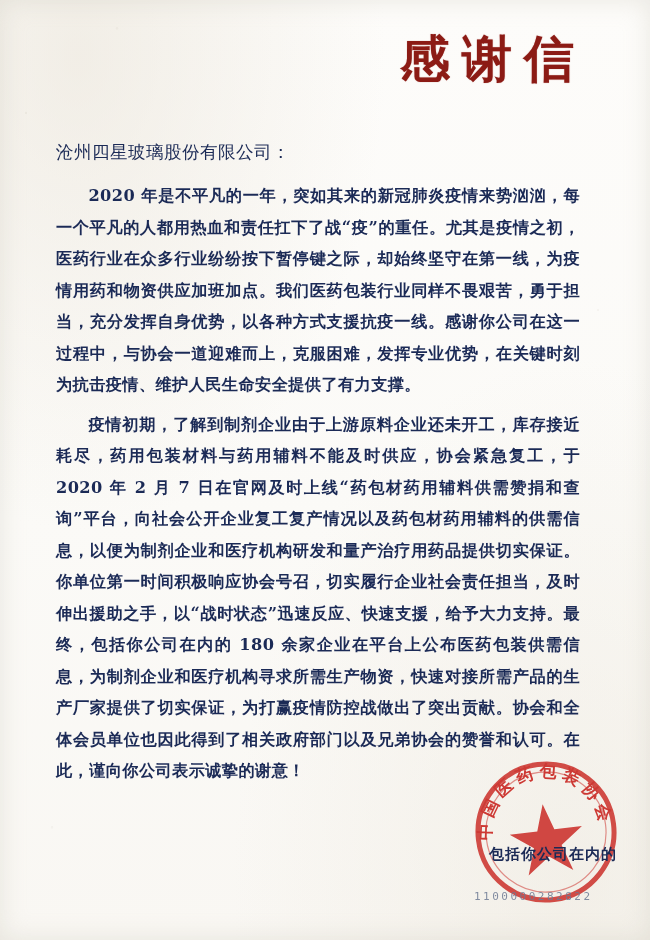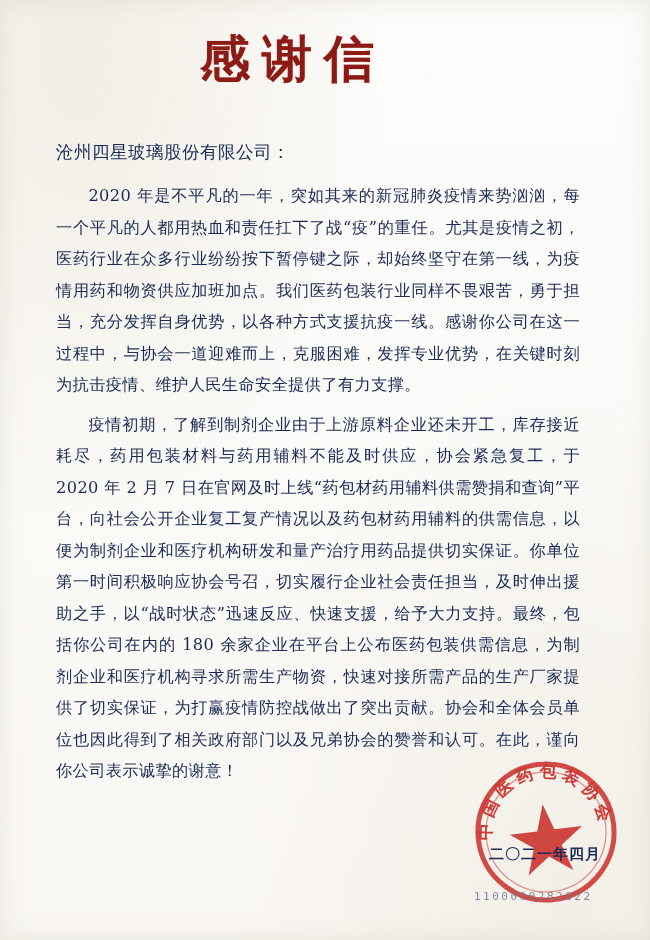--- a/index.html
+++ b/index.html
@@ -43,21 +43,21 @@
     inset: 0;
     pointer-events: none;
     box-shadow: inset 0 0 26px rgba(190,184,170,0.30);
   }
 
   .title {
     position: absolute;
     top: 26px;
     left: 0;
     width: 586px;
-    text-align: center;
+    text-align: right;
     font-family: "DejaVu Serif", "Liberation Serif", serif;
     font-size: 50px;
     font-weight: bold;
     letter-spacing: 12px;
     color: #8c1b15;
     text-shadow: 0 0 1px rgba(140,27,21,0.55);
   }
 
   .recipient {
     position: absolute;
@@ -77,21 +77,21 @@
   }
   .para {
     font-size: 16.2px;
     line-height: 31.5px;
     color: #1b2a56;
     text-align: justify;
     text-justify: inter-ideograph;
     text-indent: 2em;
     margin: 0 16px 8px 0;
     letter-spacing: 0.4px;
-    font-weight: 400;
+    font-weight: 700;
   }
 
   
   .seal {
     position: absolute;
     left: 470px;
     top: 756px;
     width: 152px;
     height: 152px;
     transform: rotate(-7deg);
@@ -145,18 +145,18 @@
       <circle cx="76" cy="76" r="68" fill="none" stroke="#c8201b" stroke-width="5" opacity="0.9"></circle>
       <circle cx="76" cy="76" r="60" fill="none" stroke="#c8201b" stroke-width="1.2" opacity="0.55"></circle>
       <polygon points="76,45 85.3,73.6 109.9,55.9 100.6,84.5 130,84.5 105.4,102.2 114.7,130.8 76,113 37.3,130.8 46.6,102.2 22,84.5 51.4,84.5 42.1,55.9 66.7,73.6" fill="#c8201b" opacity="0.0"></polygon>
       <polygon points="76,48 84.6,74.4 112.4,74.4 89.9,90.7 98.5,117.1 76,100.8 53.5,117.1 62.1,90.7 39.6,74.4 67.4,74.4" fill="#c8201b" opacity="0.92"></polygon>
       <text font-family="DejaVu Serif, Liberation Serif, serif" font-size="17" font-weight="bold" fill="#c8201b" letter-spacing="5">
         <textPath href="#sealArcTop" startOffset="50%" text-anchor="middle">中国医药包装协会</textPath>
       </text>
     </svg>
   </div>
 
-  <div class="seal-date">二〇二一年四月</div>
+  <div class="seal-date">包括你公司在内的</div>
 
   <div class="barcode">1100000282822</div>
 
   <div class="edge-shade"></div>
 </div>
 
 </body></html>

